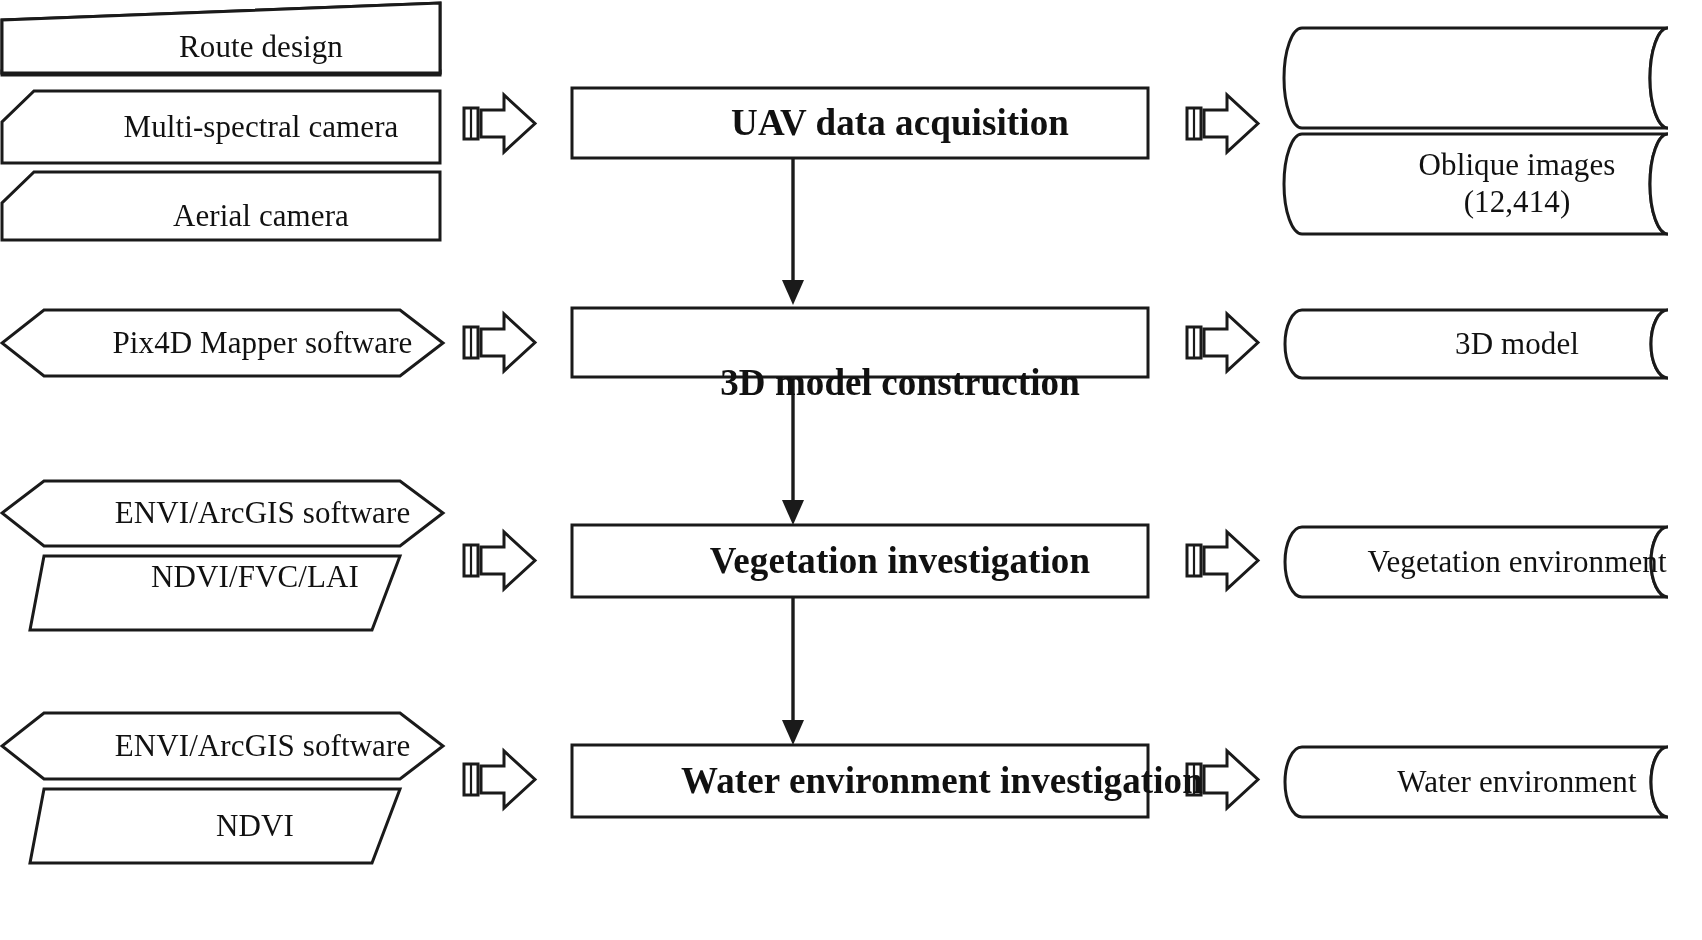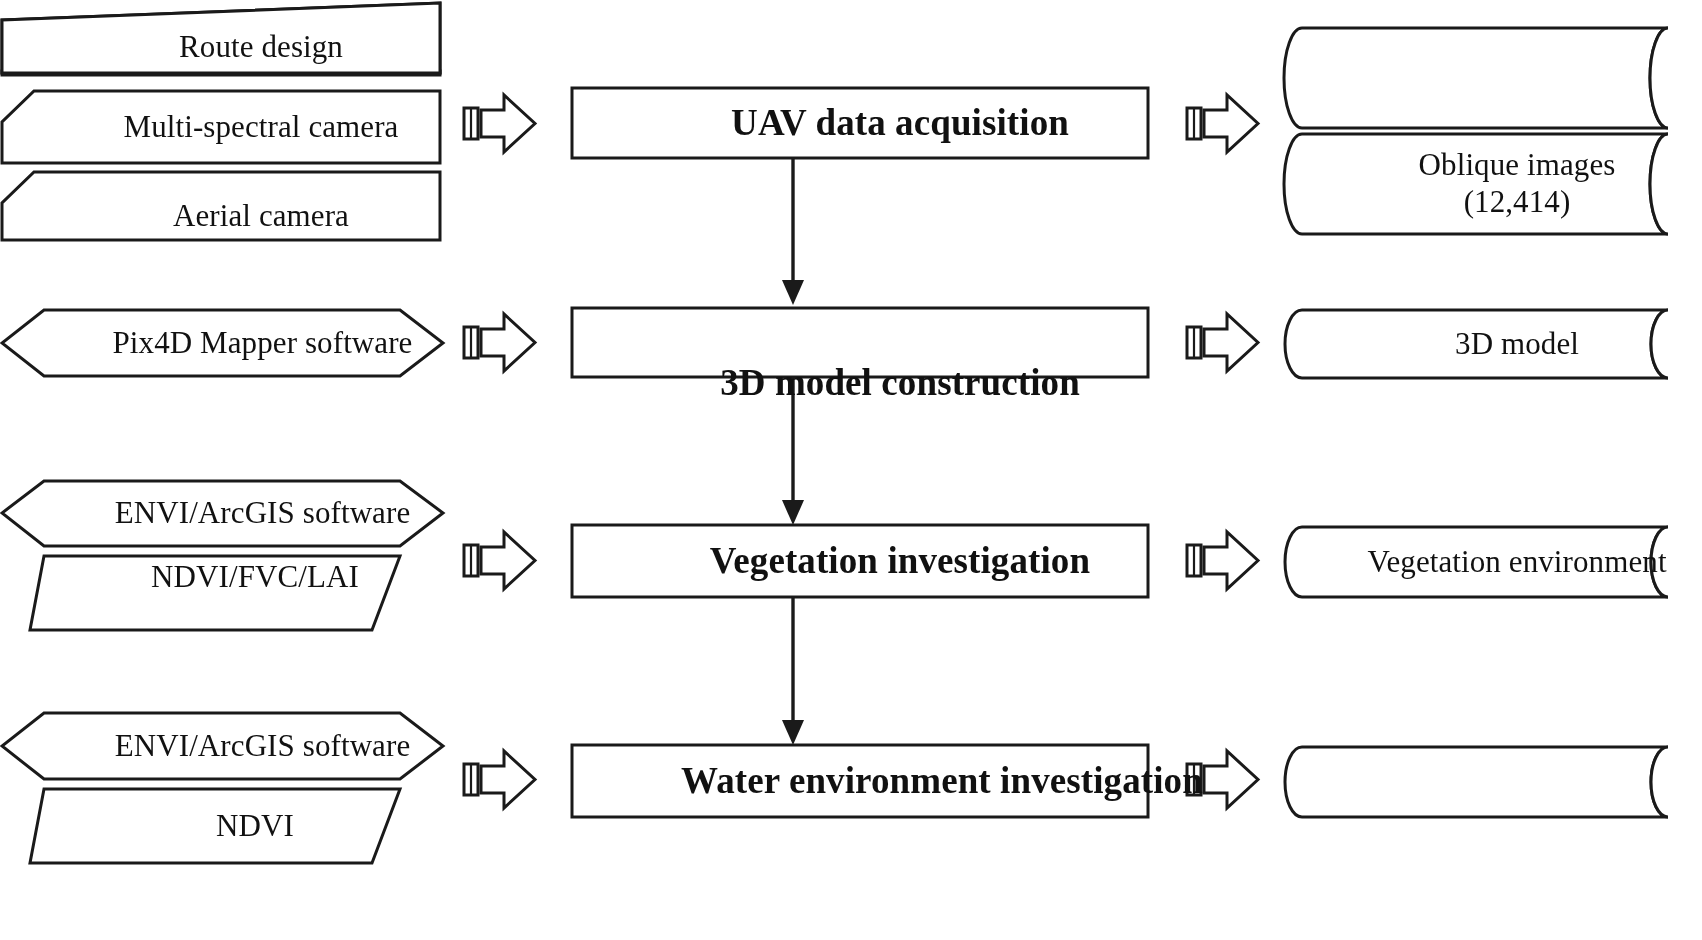--- a/index.html
+++ b/index.html
@@ -208,14 +208,15 @@
 
   <div class="lbl bold" style="left:572px; top:525px; width:576px; height:72px;">Vegetation investigation</div>
 
   <div class="lbl" style="left:1302px; top:527px; width:350px; height:70px;text-align:center;">Vegetation environment</div>
 
   <div class="lbl" style="left:2px; top:713px; width:441px; height:66px;">ENVI/ArcGIS software</div>
   <div class="lbl" style="left:30px; top:789px; width:370px; height:74px;">NDVI</div>
 
   <div class="lbl bold" style="left:572px; top:745px; width:660px; height:72px;text-align:center;">Water environment investigation</div>
 
+  <div class="lbl" style="left:1302px; top:747px; width:350px; height:70px;">Water environment</div>
 
 </div>
 
 </body></html>

